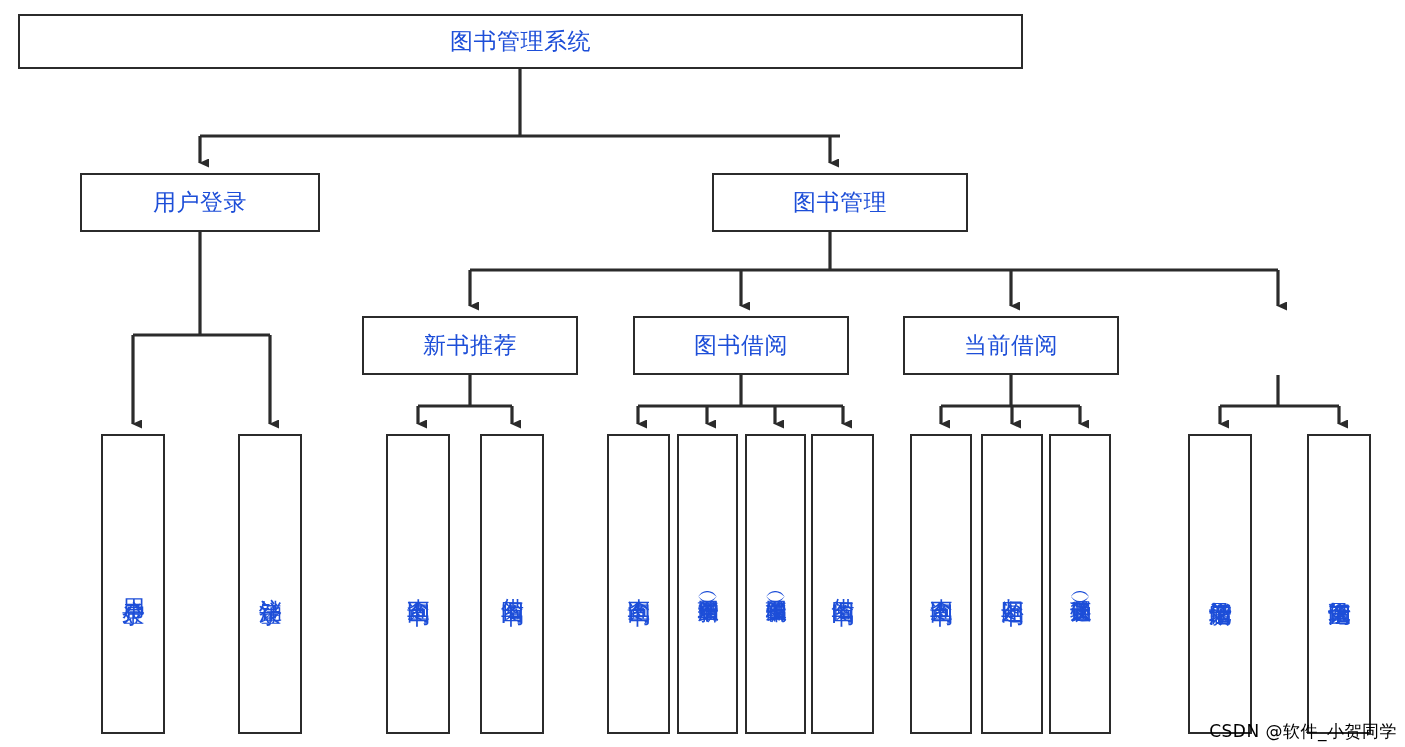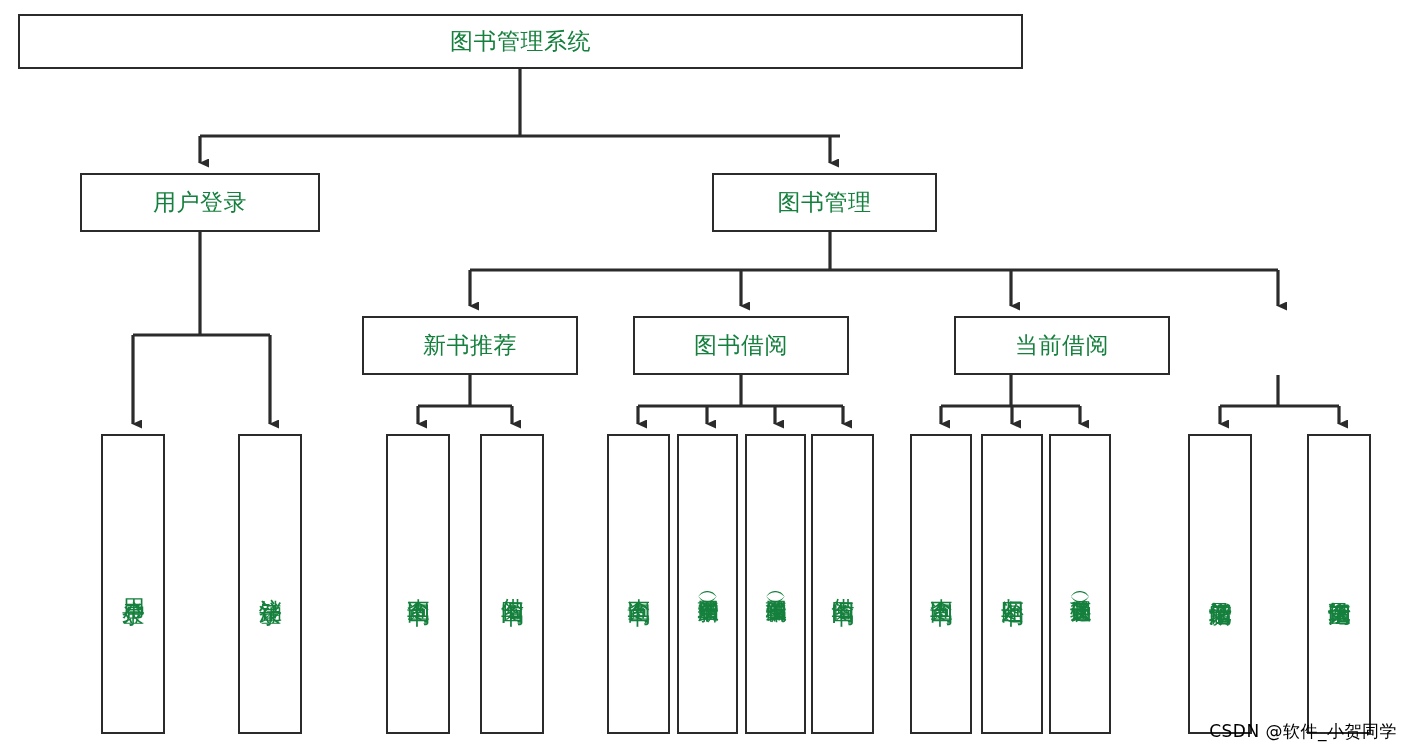--- a/index.html
+++ b/index.html
@@ -22,21 +22,21 @@
     left: 0;
     top: 0;
     width: 1405px;
     height: 747px;
   }
   .node {
     position: absolute;
     box-sizing: border-box;
     border: 2.5px solid #2b2b2b;
     background: #ffffff;
-    color: #15803d;
+    color: #1d4ed8;
     display: flex;
     align-items: center;
     justify-content: center;
     text-align: center;
   }
   .node.h {
     font-size: 23px;
     letter-spacing: 0.5px;
     line-height: 1.1;
   }
@@ -120,31 +120,31 @@
     </g>
   </svg>
 
   <div class="node h" style="left:18px; top:14px; width:1005px; height:55px;">
     <span>图书管理系统</span>
   </div>
 
   <div class="node h" style="left:80px; top:173px; width:240px; height:59px;">
     <span>用户登录</span>
   </div>
-  <div class="node h" style="left:712px; top:173px; width:225px; height:59px;">
+  <div class="node h" style="left:712px; top:173px; width:256px; height:59px;">
     <span>图书管理</span>
   </div>
 
   <div class="node h" style="left:633px; top:316px; width:216px; height:59px;">
     <span>图书借阅</span>
   </div>
   <div class="node h" style="left:362px; top:316px; width:216px; height:59px;">
     <span>新书推荐</span>
   </div>
-  <div class="node h" style="left:954px; top:316px; width:216px; height:59px;">
+  <div class="node h" style="left:903px; top:316px; width:216px; height:59px;">
     <span>当前借阅</span>
   </div>
 
   <div class="node v" style="left:101px; top:434px; width:64px; height:300px;">
     <span>用户登录</span>
   </div>
   <div class="node v" style="left:238px; top:434px; width:64px; height:300px;">
     <span>注销登录</span>
   </div>
 

